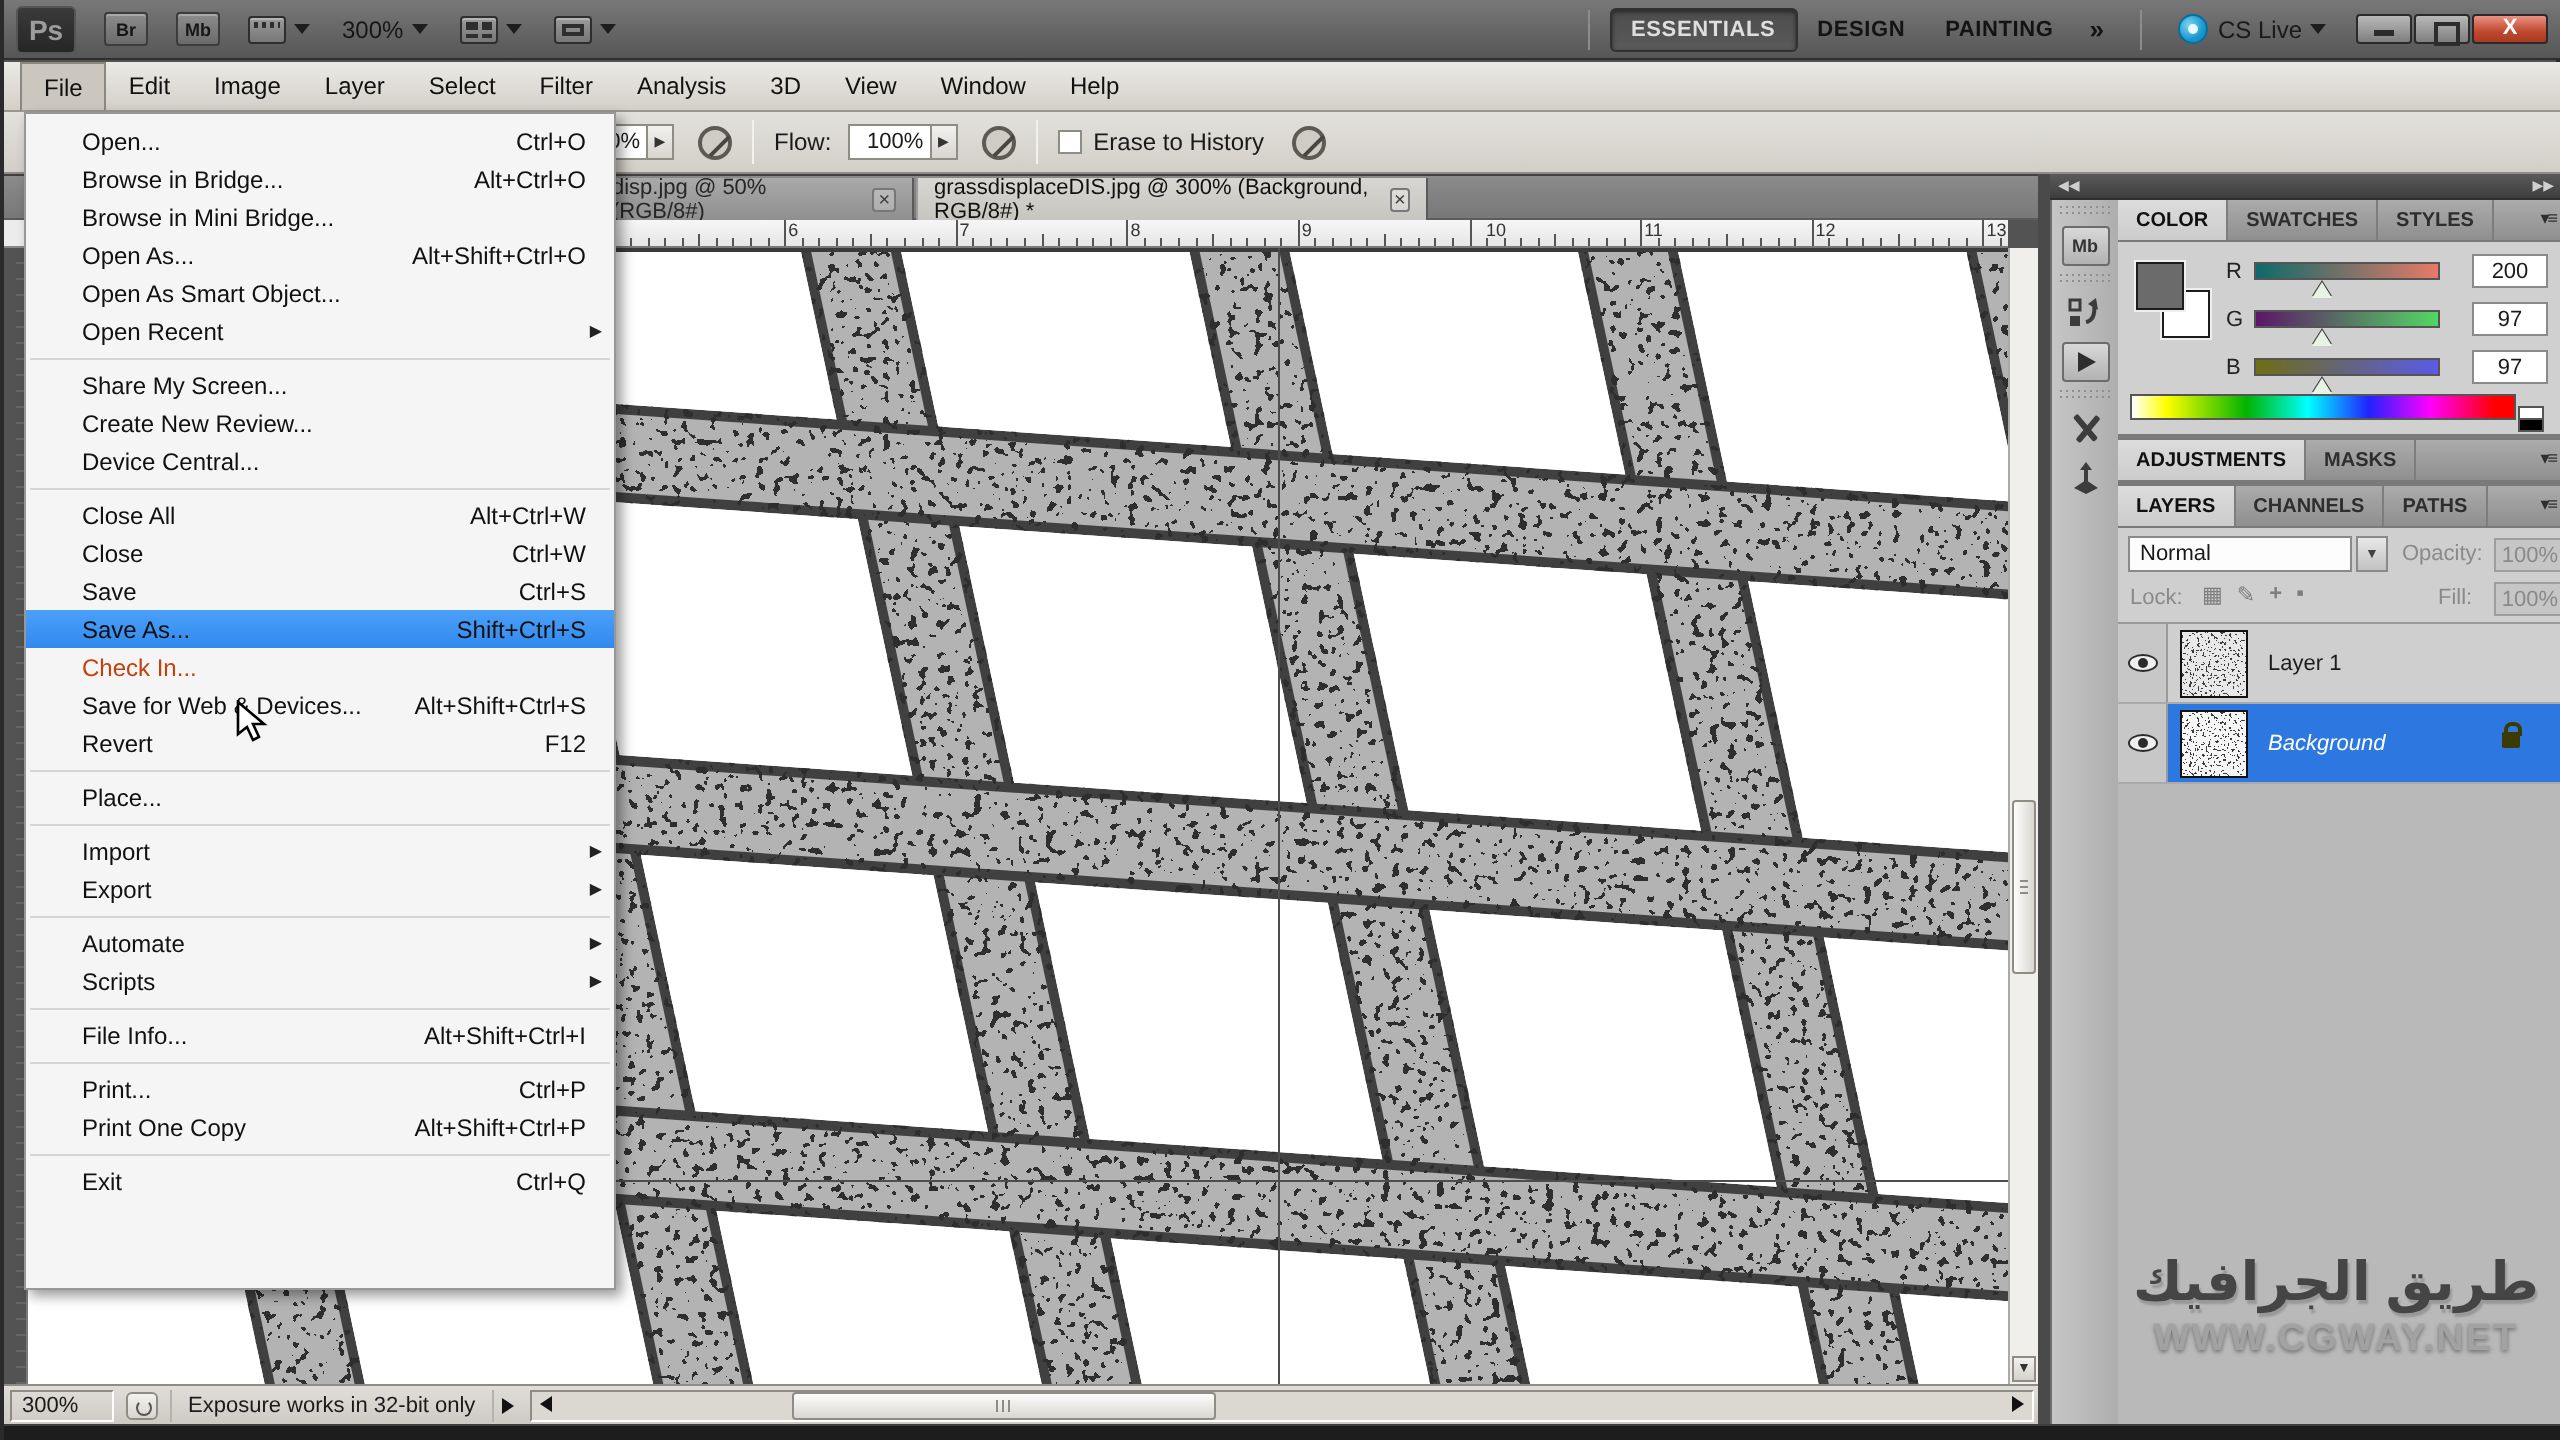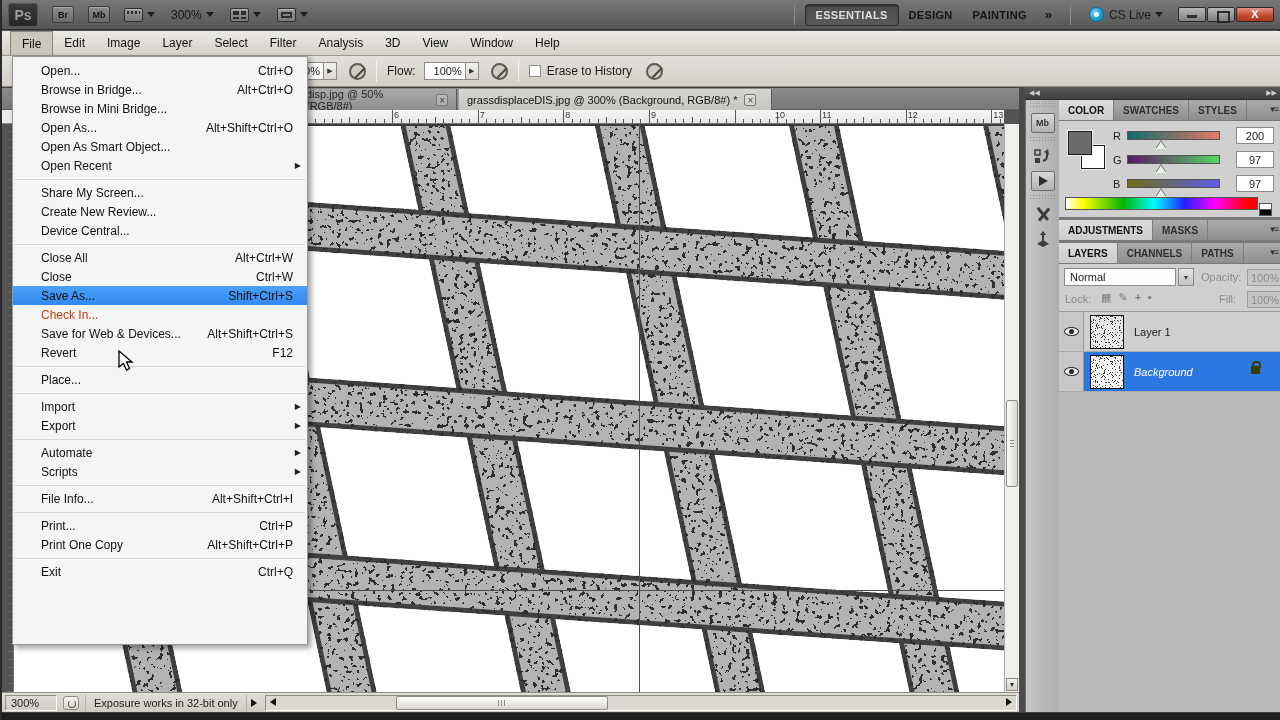--- a/index.html
+++ b/index.html
@@ -284,21 +284,21 @@
     <span>Erase to History</span>
     <div style="width:14px"></div>
     <div class="airbrush"></div>
   </div>
 
   <div class="tab-strip" id="tabstrip">
       <div class="doc-tab inactive" style="left: 295px; width: 160px;">
         <span>disp.jpg @ 50% (RGB/8#)</span>
         <span class="tab-close">×</span>
       </div>
-      <div class="doc-tab active" style="left: 456px; width: 314px;">
+      <div class="doc-tab active" style="left: 456px; width: 256px;">
         <span>grassdisplaceDIS.jpg @ 300% (Background, RGB/8#) *</span>
         <span class="tab-close">×</span>
       </div>
     </div>
 
   <div class="ruler-corner"></div>
   <div class="ruler-top" id="rulertop">
       <div class="tick" style="left: 1.46px; height: 4px;"></div>
       <div class="tick" style="left: 10.02px; height: 4px;"></div>
       <div class="tick" style="left: 18.58px; height: 4px;"></div>
@@ -390,21 +390,21 @@
       <div class="tick" style="left: 720.5px; height: 13px;"></div>
       <div class="tick" style="left: 729.06px; height: 4px;"></div>
       <div class="tick" style="left: 737.62px; height: 4px;"></div>
       <div class="tick" style="left: 746.18px; height: 4px;"></div>
       <div class="tick" style="left: 754.74px; height: 4px;"></div>
       <div class="tick" style="left: 763.3px; height: 6px;"></div>
       <div class="tick" style="left: 771.86px; height: 4px;"></div>
       <div class="tick" style="left: 780.42px; height: 4px;"></div>
       <div class="tick" style="left: 788.98px; height: 4px;"></div>
       <div class="tick" style="left: 797.54px; height: 4px;"></div>
-      <div class="rnum" style="left: 761px;">10</div>
+      <div class="rnum" style="left: 729px;">10</div>
       <div class="tick" style="left: 806.1px; height: 13px;"></div>
       <div class="tick" style="left: 814.66px; height: 4px;"></div>
       <div class="tick" style="left: 823.22px; height: 4px;"></div>
       <div class="tick" style="left: 831.78px; height: 4px;"></div>
       <div class="tick" style="left: 840.34px; height: 4px;"></div>
       <div class="tick" style="left: 848.9px; height: 6px;"></div>
       <div class="tick" style="left: 857.46px; height: 4px;"></div>
       <div class="tick" style="left: 866.02px; height: 4px;"></div>
       <div class="tick" style="left: 874.58px; height: 4px;"></div>
       <div class="tick" style="left: 883.14px; height: 4px;"></div>
@@ -632,20 +632,24 @@
           <div class="layer-thumb"><svg width="32" height="32">
               <rect width="32" height="32" fill="#f6f6f6" filter="url(#thumbnoise)"></rect>
             </svg></div>
           <span class="layer-name">Background</span>
           <div class="lock-badge"></div>
         </div>
       </div>
 
   </div>
 
+  <div class="watermark">
+    <div class="wm-ar">طريق الجرافيك</div>
+    <div class="wm-url">WWW.CGWAY.NET</div>
+  </div>
 
   <div class="file-menu" id="filemenu">
       <div class="fm-item">
         <span class="fm-label">Open...</span>
         <span class="fm-short">Ctrl+O</span>
       </div>
       <div class="fm-item">
         <span class="fm-label">Browse in Bridge...</span>
         <span class="fm-short">Alt+Ctrl+O</span>
       </div>
@@ -680,20 +684,24 @@
         <span class="fm-short"></span>
       </div>
       <div class="fm-sep"></div>
       <div class="fm-item">
         <span class="fm-label">Close All</span>
         <span class="fm-short">Alt+Ctrl+W</span>
       </div>
       <div class="fm-item">
         <span class="fm-label">Close</span>
         <span class="fm-short">Ctrl+W</span>
+      </div>
+      <div class="fm-item">
+        <span class="fm-label">Save</span>
+        <span class="fm-short">Ctrl+S</span>
       </div>
       <div class="fm-item hl">
         <span class="fm-label">Save As...</span>
         <span class="fm-short">Shift+Ctrl+S</span>
       </div>
       <div class="fm-item dis">
         <span class="fm-label">Check In...</span>
         <span class="fm-short"></span>
       </div>
       <div class="fm-item">

